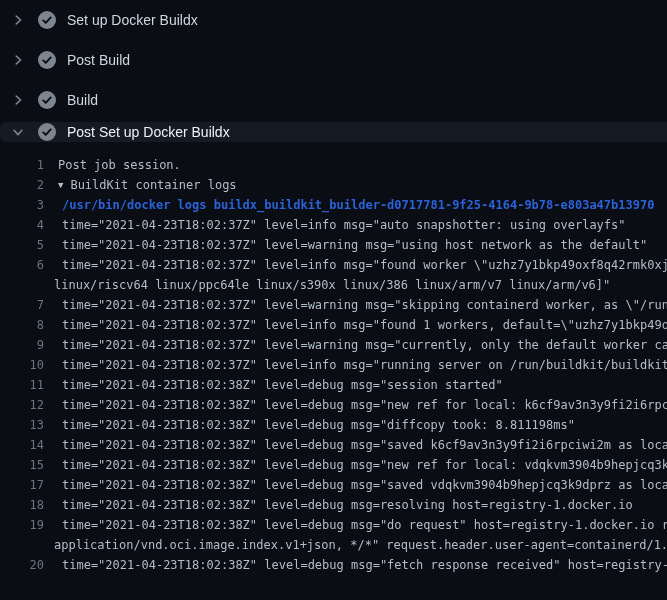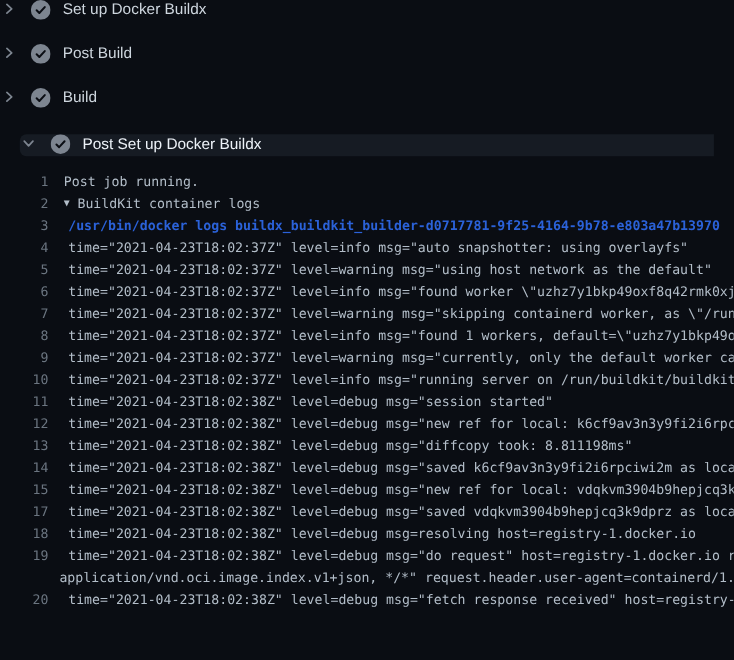--- a/index.html
+++ b/index.html
@@ -2,26 +2,26 @@
 <html><head>
 <meta charset="utf-8">
 <style>
   * { margin: 0; padding: 0; box-sizing: border-box; }
   html, body { width: 667px; height: 600px; overflow: hidden; }
   body { background: #0a0d13; }
 
   
   .sections { width: 667px; }
   .section-row {
-    display: flex; align-items: flex-start;
-    height: 40px; 
+    display: flex; align-items: center;
+    height: 40px; padding-left: 10px;
     cursor: pointer;
   }
   .section-row.expanded {
-    height: 20px; margin: 2px 18px;
+    height: 20px; margin: 2px 0;
     background: #161b23;
     border-radius: 6px 0 0 6px;
   }
   .chev {
     width: 16px; height: 16px; flex: 0 0 auto;
     display: flex; align-items: center; justify-content: center;
     color: #7d8590;
   }
   .check { margin-left: 12px; flex: 0 0 auto; display: flex; }
   .section-title {
@@ -121,21 +121,21 @@
     </span>
     <span class="section-title">Post Set up Docker Buildx</span>
   </div>
 
 </div>
 
 <div class="log">
     <div class="log-row kind-plain">
     <span class="log-num">1</span>
     
-    <span class="log-text">Post job running.</span>
+    <span class="log-text">Post job session.</span>
   </div>
     <div class="log-row kind-group">
     <span class="log-num">2</span>
     <span class="log-toggle">▼</span>
     <span class="log-text">BuildKit container logs</span>
   </div>
     <div class="log-row kind-command">
     <span class="log-num">3</span>
     
     <span class="log-text">/usr/bin/docker logs buildx_buildkit_builder-d0717781-9f25-4164-9b78-e803a47b13970</span>
@@ -148,83 +148,88 @@
     <div class="log-row kind-log">
     <span class="log-num">5</span>
     
     <span class="log-text">time="2021-04-23T18:02:37Z" level=warning msg="using host network as the default"</span>
   </div>
     <div class="log-row kind-log">
     <span class="log-num">6</span>
     
     <span class="log-text">time="2021-04-23T18:02:37Z" level=info msg="found worker \"uzhz7y1bkp49oxf8q42rmk0xjd</span>
   </div>
-    <div class="log-row kind-log">
-    <span class="log-num">7</span>
-    
-    <span class="log-text">time="2021-04-23T18:02:37Z" level=warning msg="skipping containerd worker, as \"/run</span>
-  </div>
-    <div class="log-row kind-log">
-    <span class="log-num">8</span>
-    
-    <span class="log-text">time="2021-04-23T18:02:37Z" level=info msg="found 1 workers, default=\"uzhz7y1bkp49ox</span>
-  </div>
-    <div class="log-row kind-log">
-    <span class="log-num">9</span>
-    
-    <span class="log-text">time="2021-04-23T18:02:37Z" level=warning msg="currently, only the default worker ca</span>
-  </div>
-    <div class="log-row kind-log">
-    <span class="log-num">10</span>
-    
-    <span class="log-text">time="2021-04-23T18:02:37Z" level=info msg="running server on /run/buildkit/buildkitd</span>
-  </div>
-    <div class="log-row kind-log">
-    <span class="log-num">11</span>
-    
-    <span class="log-text">time="2021-04-23T18:02:38Z" level=debug msg="session started"</span>
-  </div>
-    <div class="log-row kind-log">
-    <span class="log-num">12</span>
-    
-    <span class="log-text">time="2021-04-23T18:02:38Z" level=debug msg="new ref for local: k6cf9av3n3y9fi2i6rpci</span>
-  </div>
-    <div class="log-row kind-log">
-    <span class="log-num">13</span>
-    
-    <span class="log-text">time="2021-04-23T18:02:38Z" level=debug msg="diffcopy took: 8.811198ms"</span>
-  </div>
-    <div class="log-row kind-log">
-    <span class="log-num">14</span>
-    
-    <span class="log-text">time="2021-04-23T18:02:38Z" level=debug msg="saved k6cf9av3n3y9fi2i6rpciwi2m as local</span>
-  </div>
-    <div class="log-row kind-log">
-    <span class="log-num">15</span>
-    
-    <span class="log-text">time="2021-04-23T18:02:38Z" level=debug msg="new ref for local: vdqkvm3904b9hepjcq3k9</span>
-  </div>
-    <div class="log-row kind-log">
-    <span class="log-num">17</span>
-    
-    <span class="log-text">time="2021-04-23T18:02:38Z" level=debug msg="saved vdqkvm3904b9hepjcq3k9dprz as local</span>
-  </div>
-    <div class="log-row kind-log">
-    <span class="log-num">18</span>
-    
-    <span class="log-text">time="2021-04-23T18:02:38Z" level=debug msg=resolving host=registry-1.docker.io</span>
-  </div>
-    <div class="log-row kind-log">
-    <span class="log-num">19</span>
-    
-    <span class="log-text">time="2021-04-23T18:02:38Z" level=debug msg="do request" host=registry-1.docker.io re</span>
-  </div>
     <div class="log-row kind-wrap">
     <span class="log-num"></span>
     
+    <span class="log-text">linux/riscv64 linux/ppc64le linux/s390x linux/386 linux/arm/v7 linux/arm/v6]"</span>
+  </div>
+    <div class="log-row kind-log">
+    <span class="log-num">7</span>
+    
+    <span class="log-text">time="2021-04-23T18:02:37Z" level=warning msg="skipping containerd worker, as \"/run</span>
+  </div>
+    <div class="log-row kind-log">
+    <span class="log-num">8</span>
+    
+    <span class="log-text">time="2021-04-23T18:02:37Z" level=info msg="found 1 workers, default=\"uzhz7y1bkp49ox</span>
+  </div>
+    <div class="log-row kind-log">
+    <span class="log-num">9</span>
+    
+    <span class="log-text">time="2021-04-23T18:02:37Z" level=warning msg="currently, only the default worker ca</span>
+  </div>
+    <div class="log-row kind-log">
+    <span class="log-num">10</span>
+    
+    <span class="log-text">time="2021-04-23T18:02:37Z" level=info msg="running server on /run/buildkit/buildkitd</span>
+  </div>
+    <div class="log-row kind-log">
+    <span class="log-num">11</span>
+    
+    <span class="log-text">time="2021-04-23T18:02:38Z" level=debug msg="session started"</span>
+  </div>
+    <div class="log-row kind-log">
+    <span class="log-num">12</span>
+    
+    <span class="log-text">time="2021-04-23T18:02:38Z" level=debug msg="new ref for local: k6cf9av3n3y9fi2i6rpci</span>
+  </div>
+    <div class="log-row kind-log">
+    <span class="log-num">13</span>
+    
+    <span class="log-text">time="2021-04-23T18:02:38Z" level=debug msg="diffcopy took: 8.811198ms"</span>
+  </div>
+    <div class="log-row kind-log">
+    <span class="log-num">14</span>
+    
+    <span class="log-text">time="2021-04-23T18:02:38Z" level=debug msg="saved k6cf9av3n3y9fi2i6rpciwi2m as local</span>
+  </div>
+    <div class="log-row kind-log">
+    <span class="log-num">15</span>
+    
+    <span class="log-text">time="2021-04-23T18:02:38Z" level=debug msg="new ref for local: vdqkvm3904b9hepjcq3k9</span>
+  </div>
+    <div class="log-row kind-log">
+    <span class="log-num">17</span>
+    
+    <span class="log-text">time="2021-04-23T18:02:38Z" level=debug msg="saved vdqkvm3904b9hepjcq3k9dprz as local</span>
+  </div>
+    <div class="log-row kind-log">
+    <span class="log-num">18</span>
+    
+    <span class="log-text">time="2021-04-23T18:02:38Z" level=debug msg=resolving host=registry-1.docker.io</span>
+  </div>
+    <div class="log-row kind-log">
+    <span class="log-num">19</span>
+    
+    <span class="log-text">time="2021-04-23T18:02:38Z" level=debug msg="do request" host=registry-1.docker.io re</span>
+  </div>
+    <div class="log-row kind-wrap">
+    <span class="log-num"></span>
+    
     <span class="log-text">application/vnd.oci.image.index.v1+json, */*" request.header.user-agent=containerd/1.4.</span>
   </div>
     <div class="log-row kind-log">
     <span class="log-num">20</span>
     
     <span class="log-text">time="2021-04-23T18:02:38Z" level=debug msg="fetch response received" host=registry-1</span>
   </div>
   </div>
 
 </body></html>

